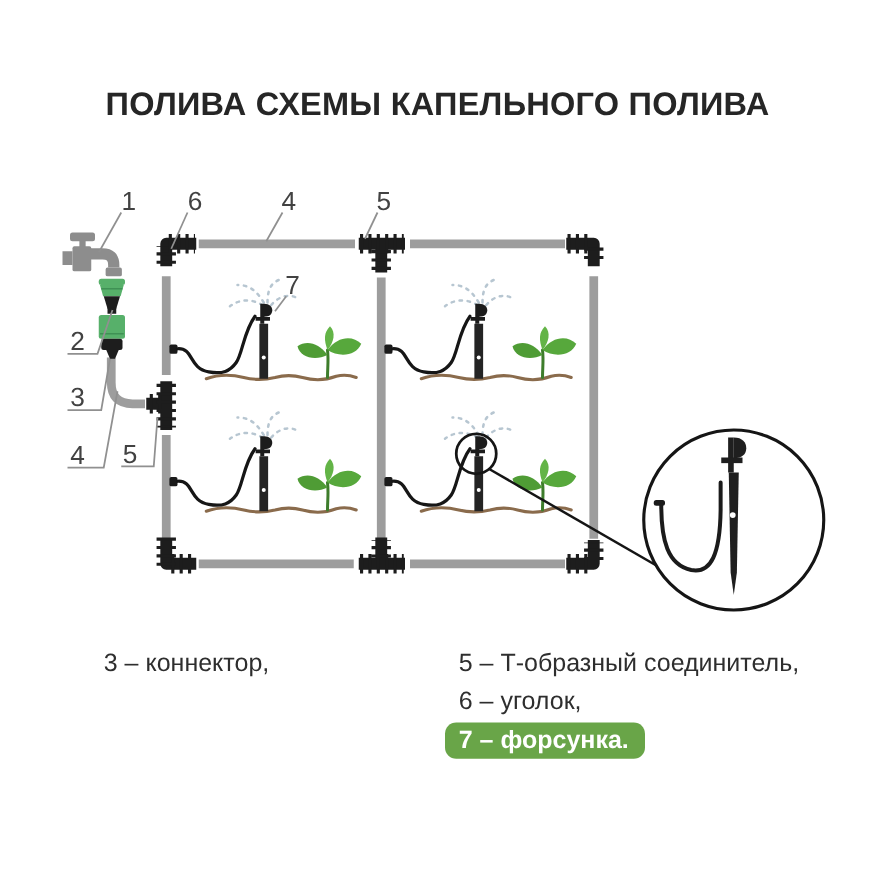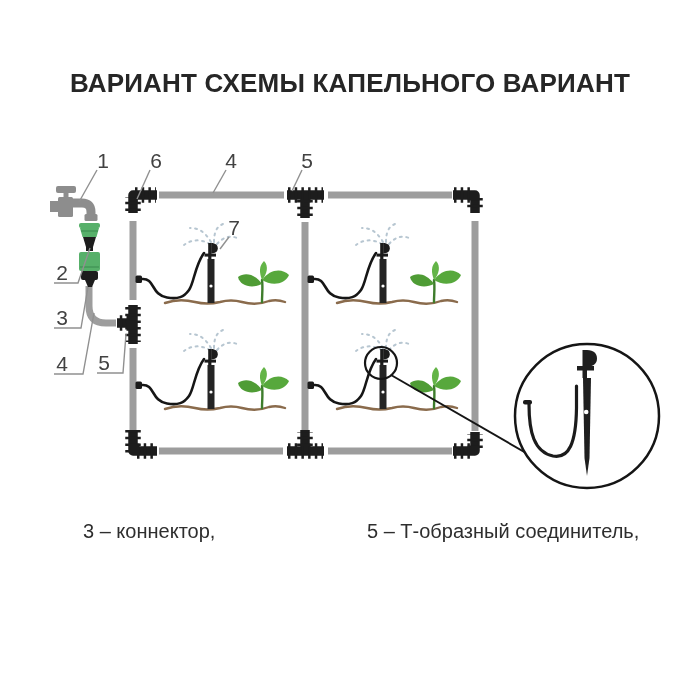--- a/index.html
+++ b/index.html
@@ -20,21 +20,21 @@
   .badge{
     display:inline-block;margin-left:-11px;margin-top:2px;
     background:#69a548;color:#ffffff;font-weight:bold;font-size:20px;
     line-height:24px;padding:2px 13px 3px 11px;border-radius:9px;
   }
   text.callout{font-size:21px;fill:#424242;}
 </style>
 </head>
 <body>
 
-<div class="title">ВАРИАНТ СХЕМЫ КАПЕЛЬНОГО ВАРИАНТ</div>
+<div class="title">ПОЛИВА СХЕМЫ КАПЕЛЬНОГО ПОЛИВА</div>
 
 <svg width="700" height="700" viewBox="0 0 700 700">
   <defs>
 
     <g id="cellUnit">
 
       <path d="M-46,0 Q-32,-5 -16,-1 Q-4,2 9,-1 Q20,-4 31,-1 Q45,3 58,-2 Q66,-4 74,-1" fill="none" stroke="#8a6b4c" stroke-width="2.4" stroke-linecap="round"></path>
 
       <g transform="translate(2,-61)" fill="none" stroke="#b7c6d1" stroke-width="2" stroke-linecap="round" stroke-dasharray="2 4.5">
         <path d="M-3,2 C-12,-3 -21,-3 -29,3"></path>
@@ -169,14 +169,18 @@
     <text class="callout" x="104" y="370">5</text>
   </g>
 </svg>
 
 <div class="legend">
   <div class="col col-left">
     <div class="legend-item">3 – коннектор,</div>
   </div>
   <div class="col col-right">
     <div class="legend-item">5 – Т-образный соединитель,</div>
+    <div class="legend-item">6 – уголок,</div>
+    <div class="legend-item">
+      <span class="badge">7 – форсунка.</span>
+    </div>
   </div>
 </div>
 
 </body></html>

